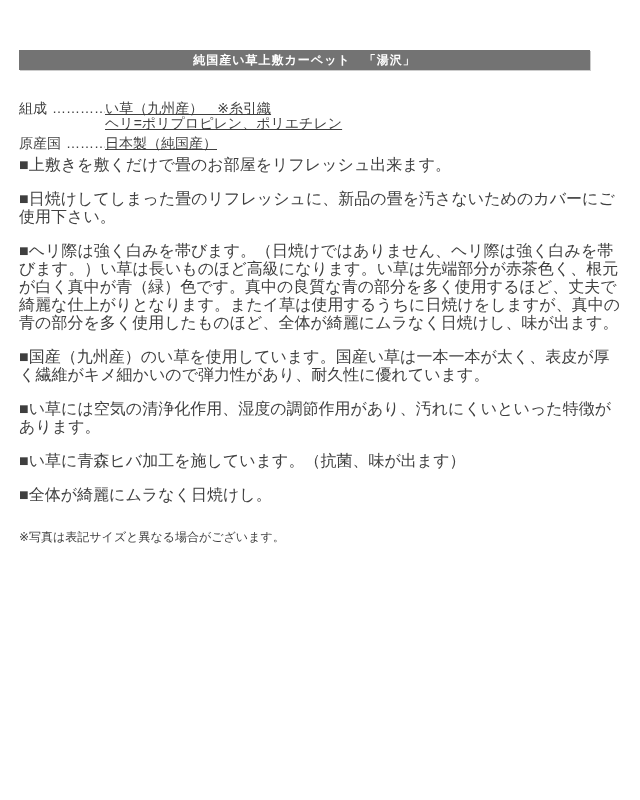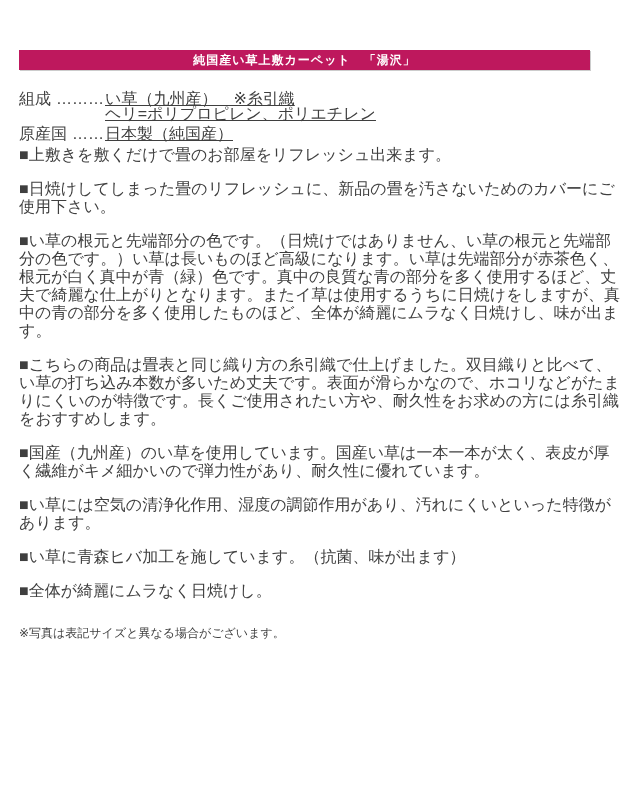--- a/index.html
+++ b/index.html
@@ -12,34 +12,34 @@
     position: relative;
     width: 640px;
     height: 800px;
     background: #ffffff;
     overflow: hidden;
   }
   .title-bar {
     margin: 50px 0 0 19px;
     width: 571px;
     height: 20px;
-    background: #be185d;
+    background: #737373;
     color: #ffffff;
     display: flex;
     align-items: center;
     justify-content: center;
     font-size: 12px;
     font-weight: bold;
     letter-spacing: 1px;
     box-shadow: 1px 1px 0 #cccccc;
   }
   .specs {
-    margin: 21px 0 0 19px;
+    margin: 31px 0 0 19px;
     color: #3f3f3f;
-    font-size: 16px;
+    font-size: 14px;
   }
   .spec-row {
     display: flex;
     margin-bottom: 5px;
   }
   .spec-term {
     width: 86px;
     white-space: nowrap;
     line-height: 15px;
     display: flex;
@@ -102,22 +102,21 @@
       <span class="spec-value">
         <span class="spec-line">日本製（純国産）</span>
       </span>
     </div>
 
   </div>
 
   <div class="desc">
     <p>■上敷きを敷くだけで畳のお部屋をリフレッシュ出来ます。</p>
     <p>■日焼けしてしまった畳のリフレッシュに、新品の畳を汚さないためのカバーにご使用下さい。</p>
-    <p>■い草の根元と先端部分の色です。（日焼けではありません、い草の根元と先端部分の色です。）い草は長いものほど高級になります。い草は先端部分が赤茶色く、根元が白く真中が青（緑）色です。真中の良質な青の部分を多く使用するほど、丈夫で綺麗な仕上がりとなります。またイ草は使用するうちに日焼けをしますが、真中の青の部分を多く使用したものほど、全体が綺麗にムラなく日焼けし、味が出ます。</p>
-    <p>■こちらの商品は畳表と同じ織り方の糸引織で仕上げました。双目織りと比べて、い草の打ち込み本数が多いため丈夫です。表面が滑らかなので、ホコリなどがたまりにくいのが特徴です。長くご使用されたい方や、耐久性をお求めの方には糸引織をおすすめします。</p>
+    <p>■ヘリ際は強く白みを帯びます。（日焼けではありません、ヘリ際は強く白みを帯びます。）い草は長いものほど高級になります。い草は先端部分が赤茶色く、根元が白く真中が青（緑）色です。真中の良質な青の部分を多く使用するほど、丈夫で綺麗な仕上がりとなります。またイ草は使用するうちに日焼けをしますが、真中の青の部分を多く使用したものほど、全体が綺麗にムラなく日焼けし、味が出ます。</p>
     <p>■国産（九州産）のい草を使用しています。国産い草は一本一本が太く、表皮が厚く繊維がキメ細かいので弾力性があり、耐久性に優れています。</p>
     <p>■い草には空気の清浄化作用、湿度の調節作用があり、汚れにくいといった特徴があります。</p>
     <p>■い草に青森ヒバ加工を施しています。（抗菌、味が出ます）</p>
     <p>■全体が綺麗にムラなく日焼けし。</p>
   </div>
 
   <p class="footnote">※写真は表記サイズと異なる場合がございます。</p>
 
 </div>
 

